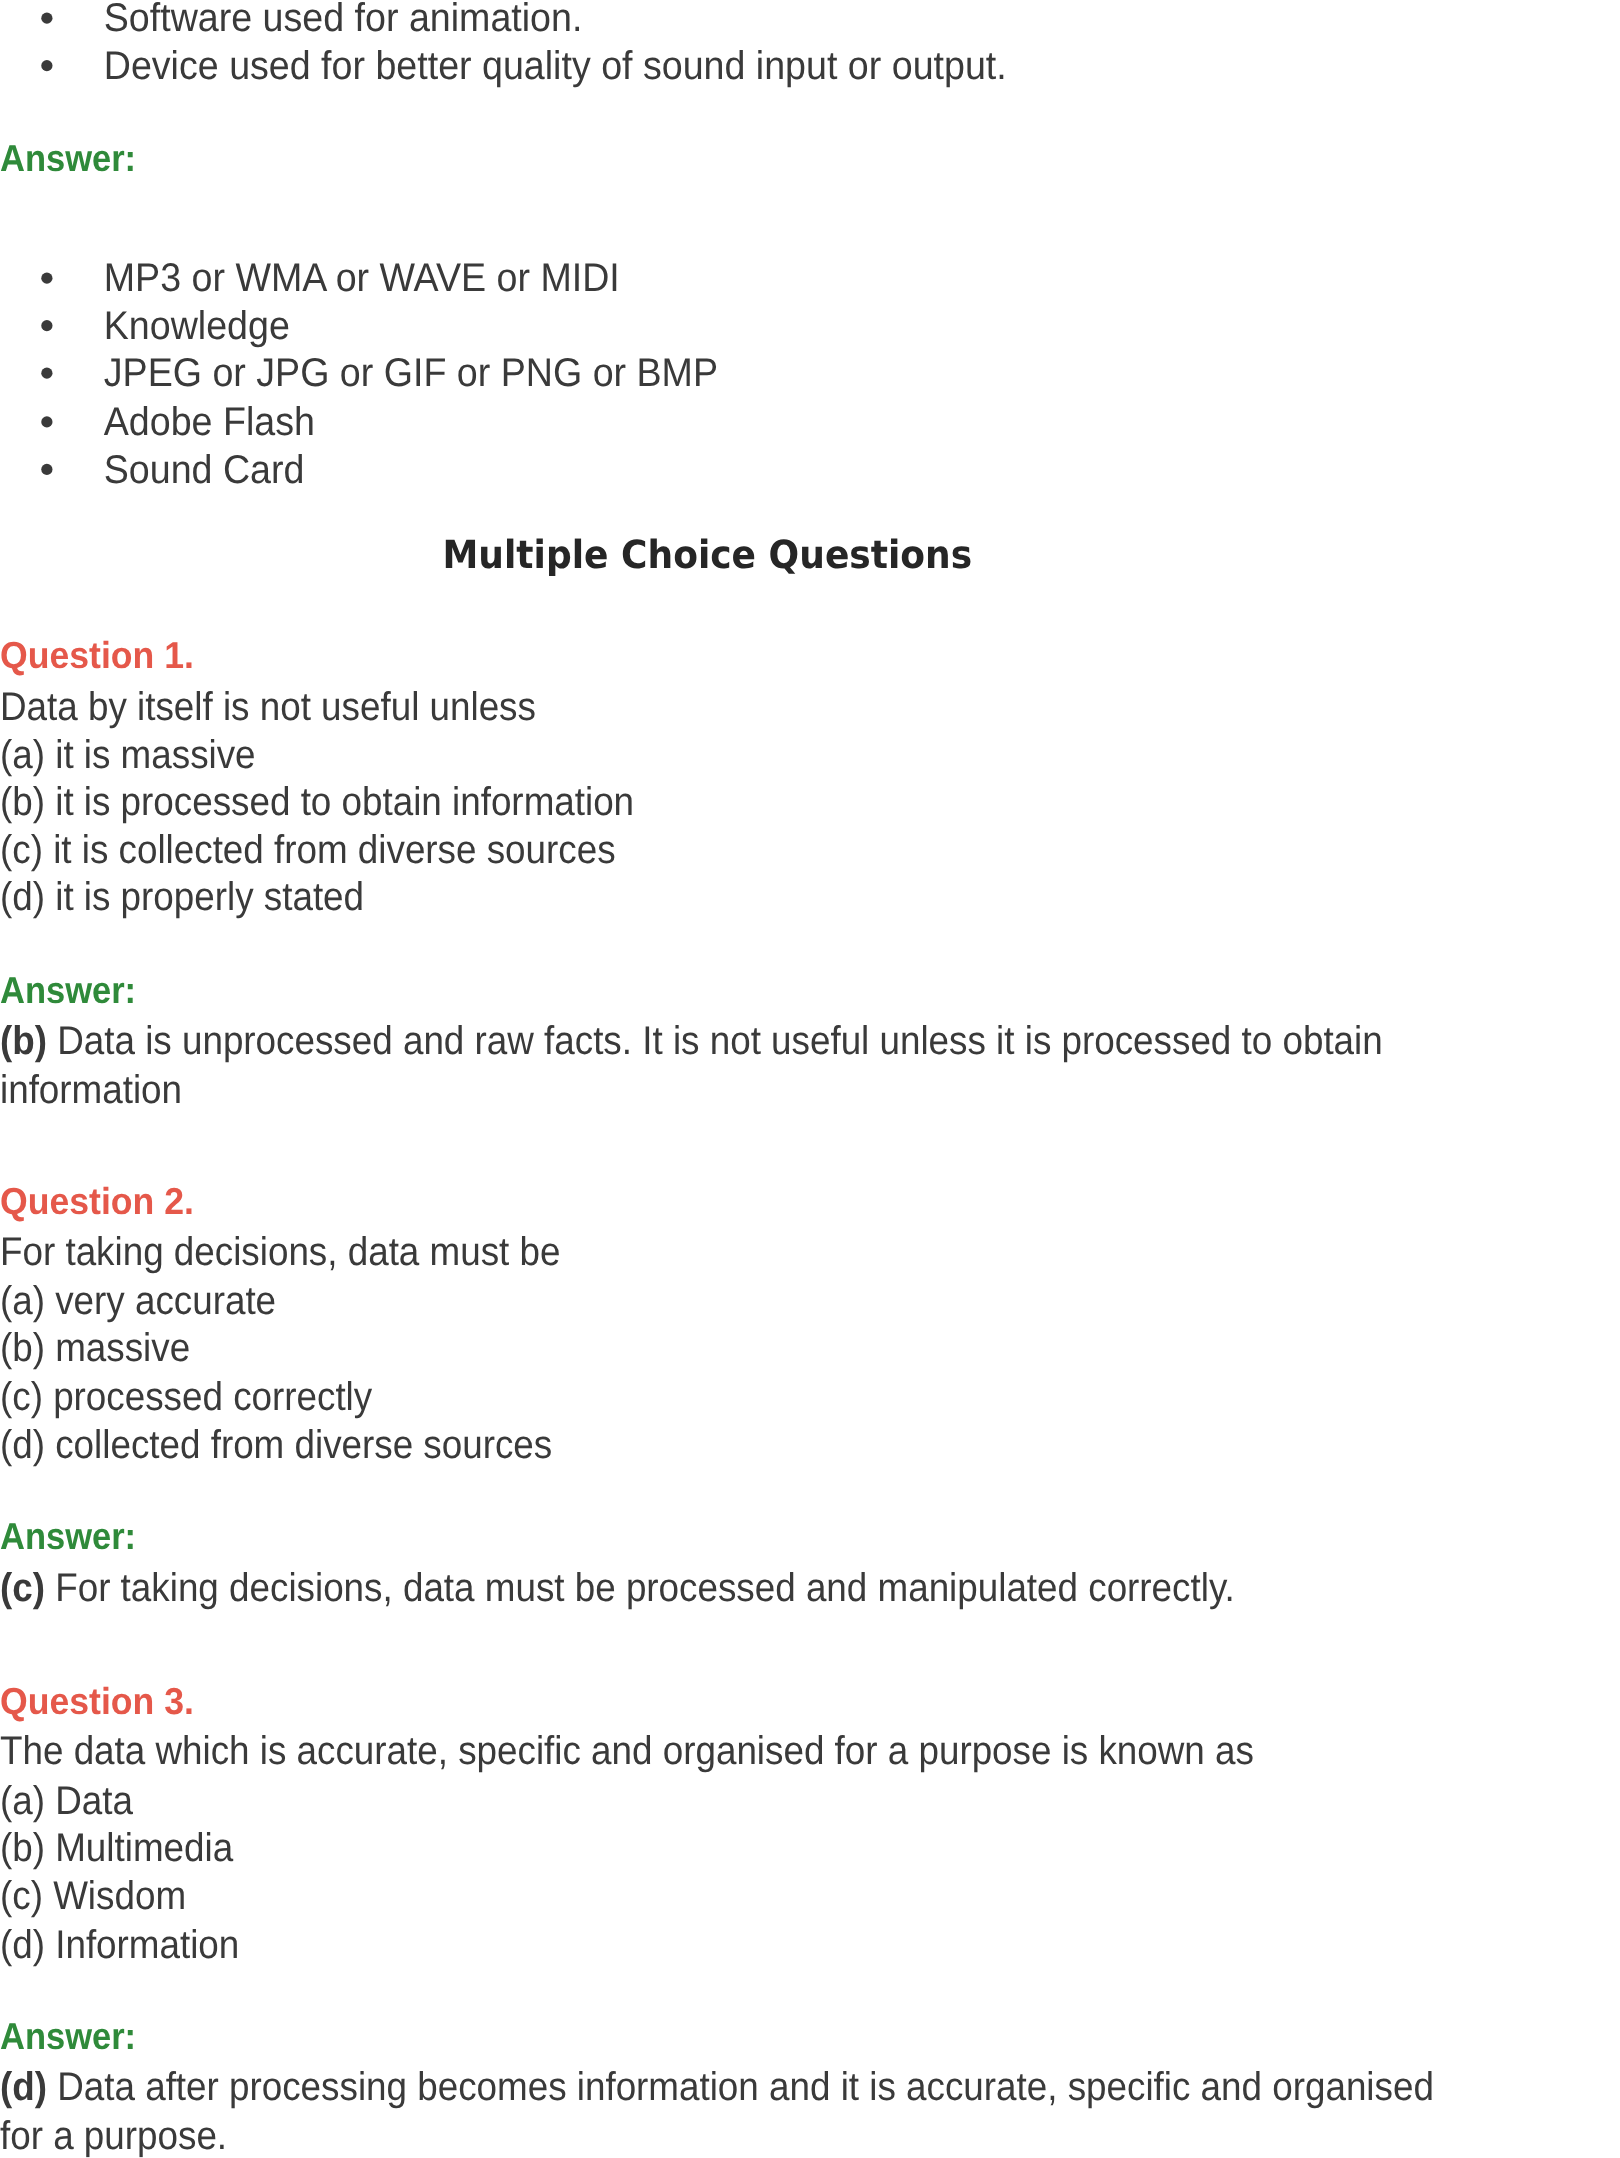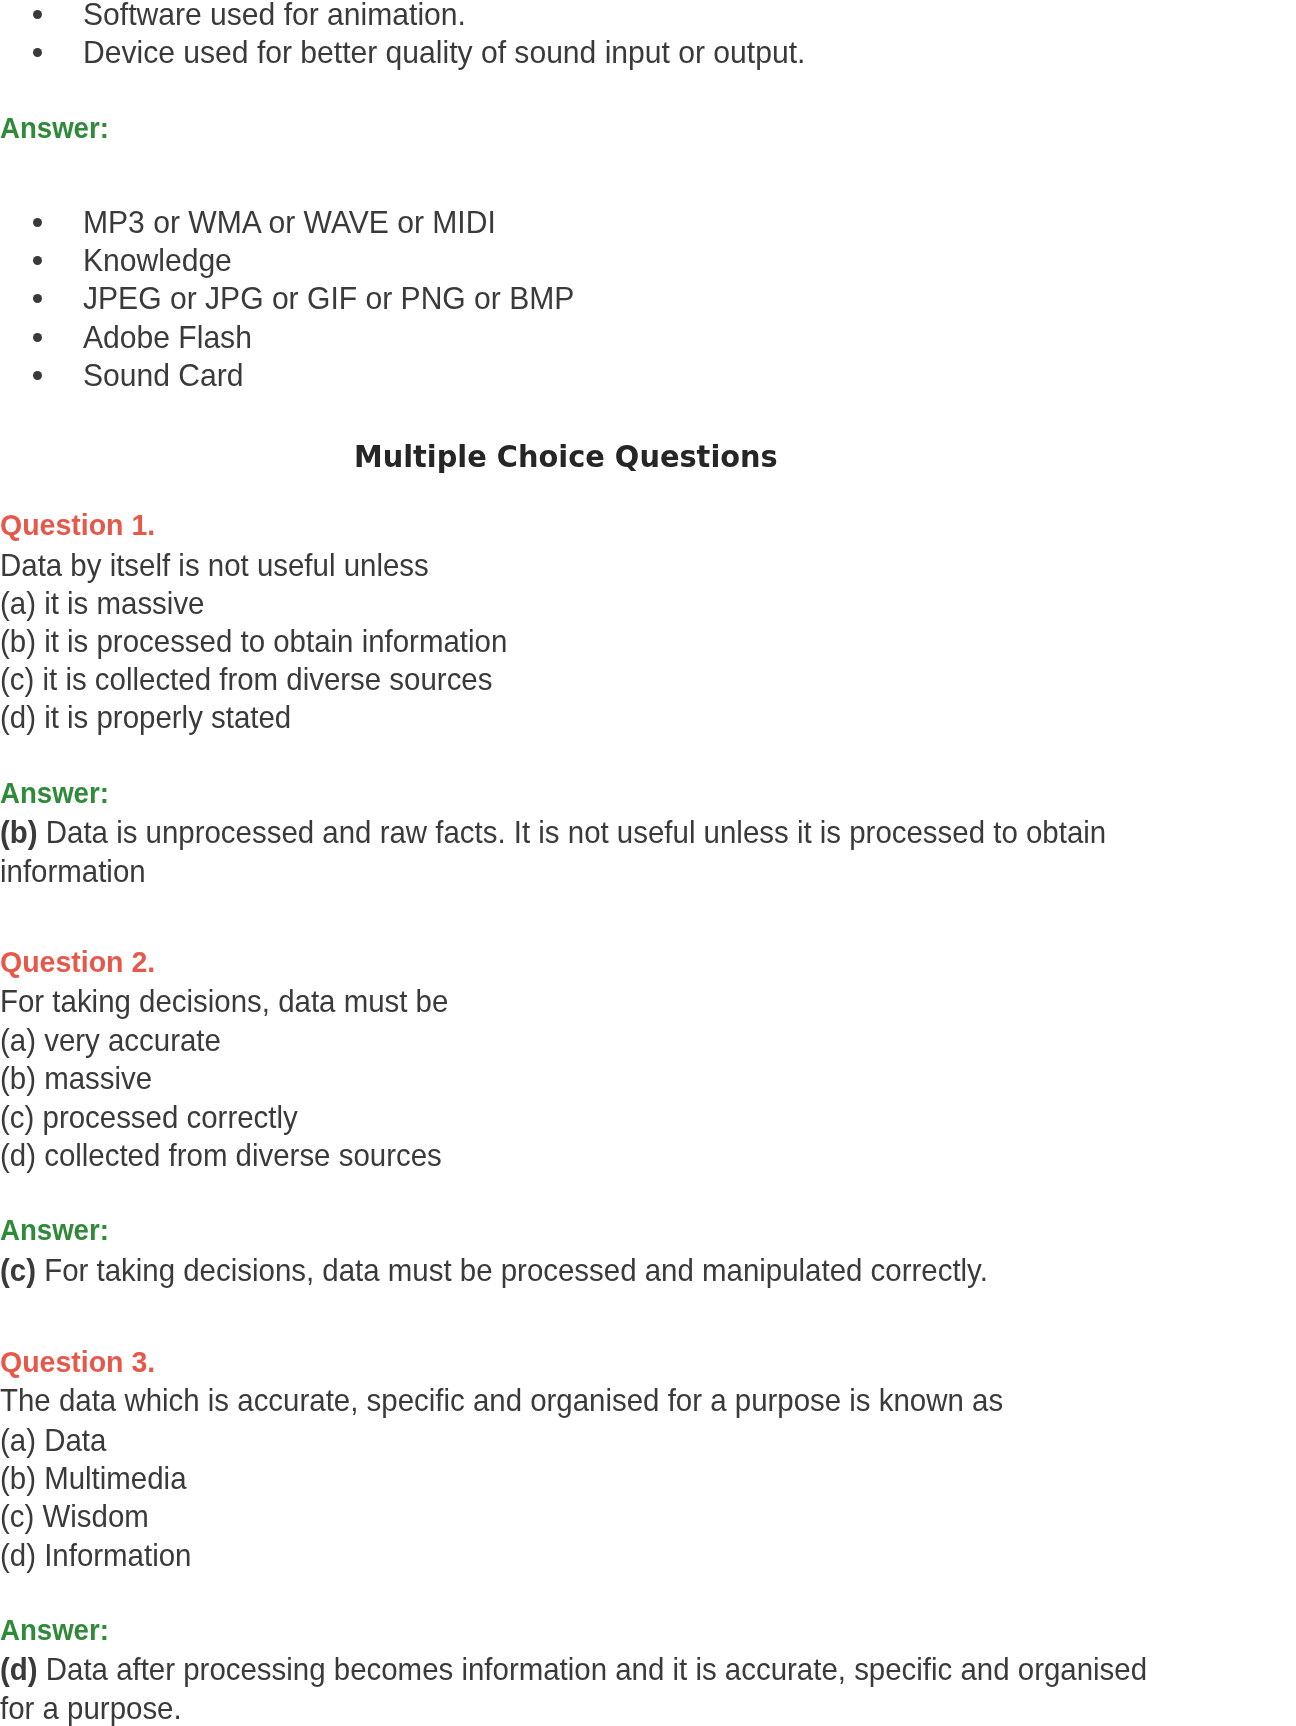--- a/index.html
+++ b/index.html
@@ -6,21 +6,21 @@
   body { width:1296px; height:1726px; position:relative; overflow:hidden;
          font-family:"Liberation Sans", sans-serif; color:#3a3a3a; }
   .line { position:absolute; left:0; white-space:nowrap; font-size:32px; line-height:38px;
           transform-origin:left center; }
   .cond { transform:scaleX(0.92); }
   .bullet-row { position:absolute; left:0; height:38px; font-size:32px; line-height:38px; white-space:nowrap; }
   .bullet-dot { position:absolute; left:33px; top:15px; width:9px; height:9px; border-radius:50%; background:#3a3a3a; }
   .bullet-text { position:absolute; left:83px; top:0; transform:scaleX(0.94); transform-origin:left center; }
   .answer-label { position:absolute; left:0; font-size:30px; line-height:36px; font-weight:bold; color:#2f8a3a; transform:scaleX(0.92); transform-origin:left center; }
   .question-label { position:absolute; left:0; font-size:30px; line-height:36px; font-weight:bold; color:#e5584a; transform:scaleX(0.95); transform-origin:left center; }
-  .section-title { position:absolute; left:0; width:1132px; top:436px; text-align:center; font-family:"DejaVu Sans", sans-serif;
+  .section-title { position:absolute; left:0; width:1132px; top:424px; text-align:center; font-family:"DejaVu Sans", sans-serif;
                    font-size:31px; line-height:40px; font-weight:bold; color:#262626; }
   .section-title span { display:inline-block; transform:scaleX(0.93); margin-left:0; }
   .opt-letter-bold { font-weight:bold; }
 </style>
 </head>
 <body>
 
 <div>
   <div class="bullet-row" style="top:-5px;">
     <span class="bullet-dot"></span>

